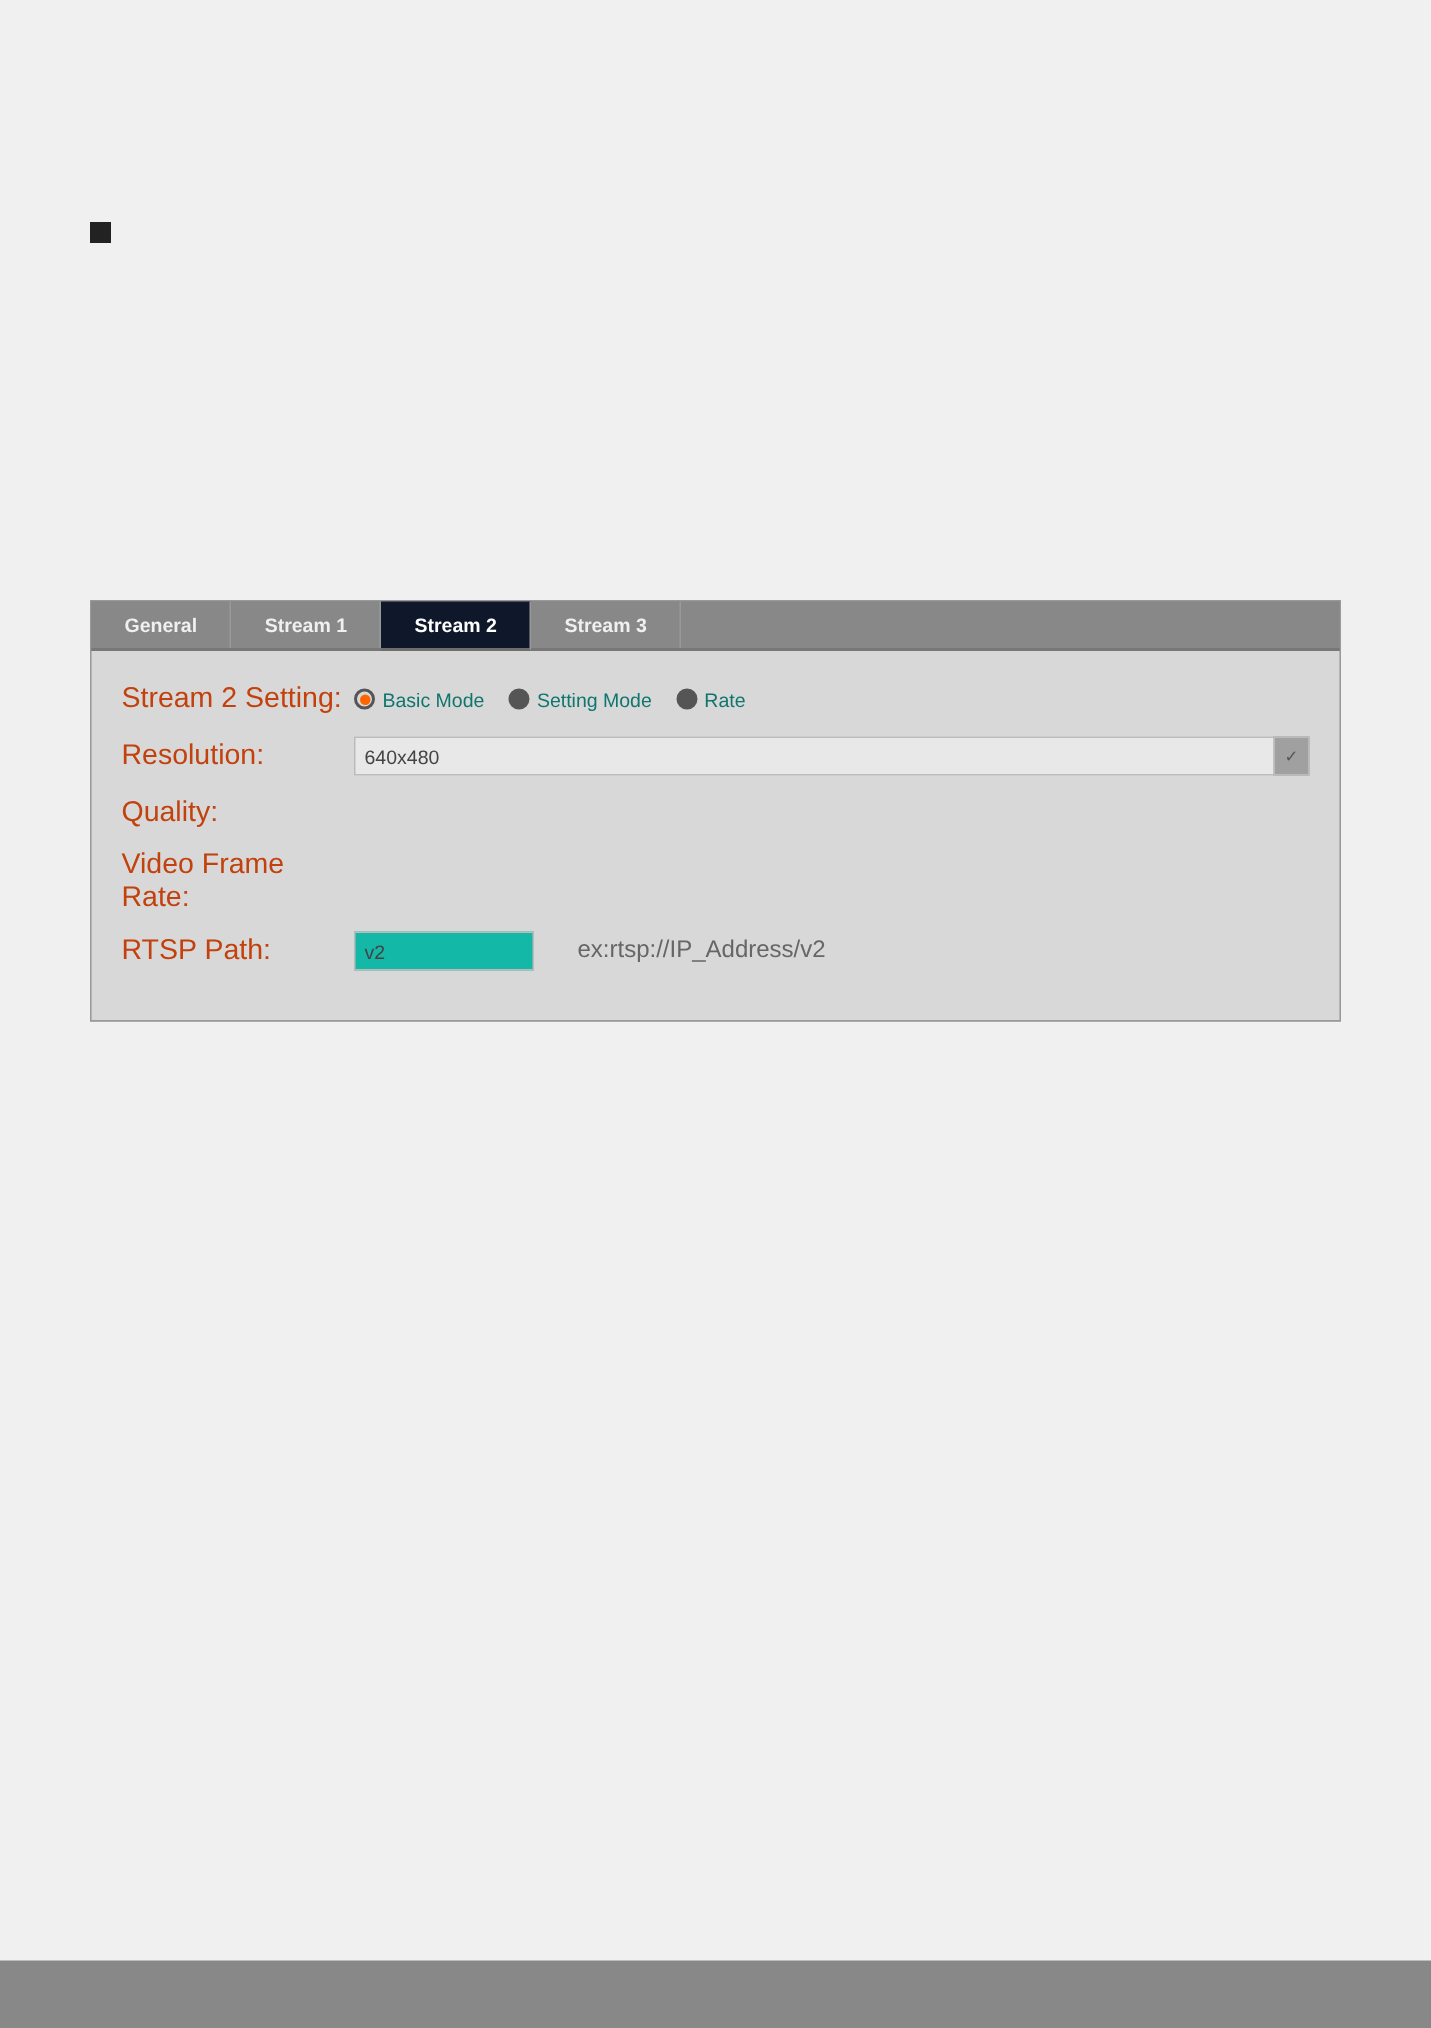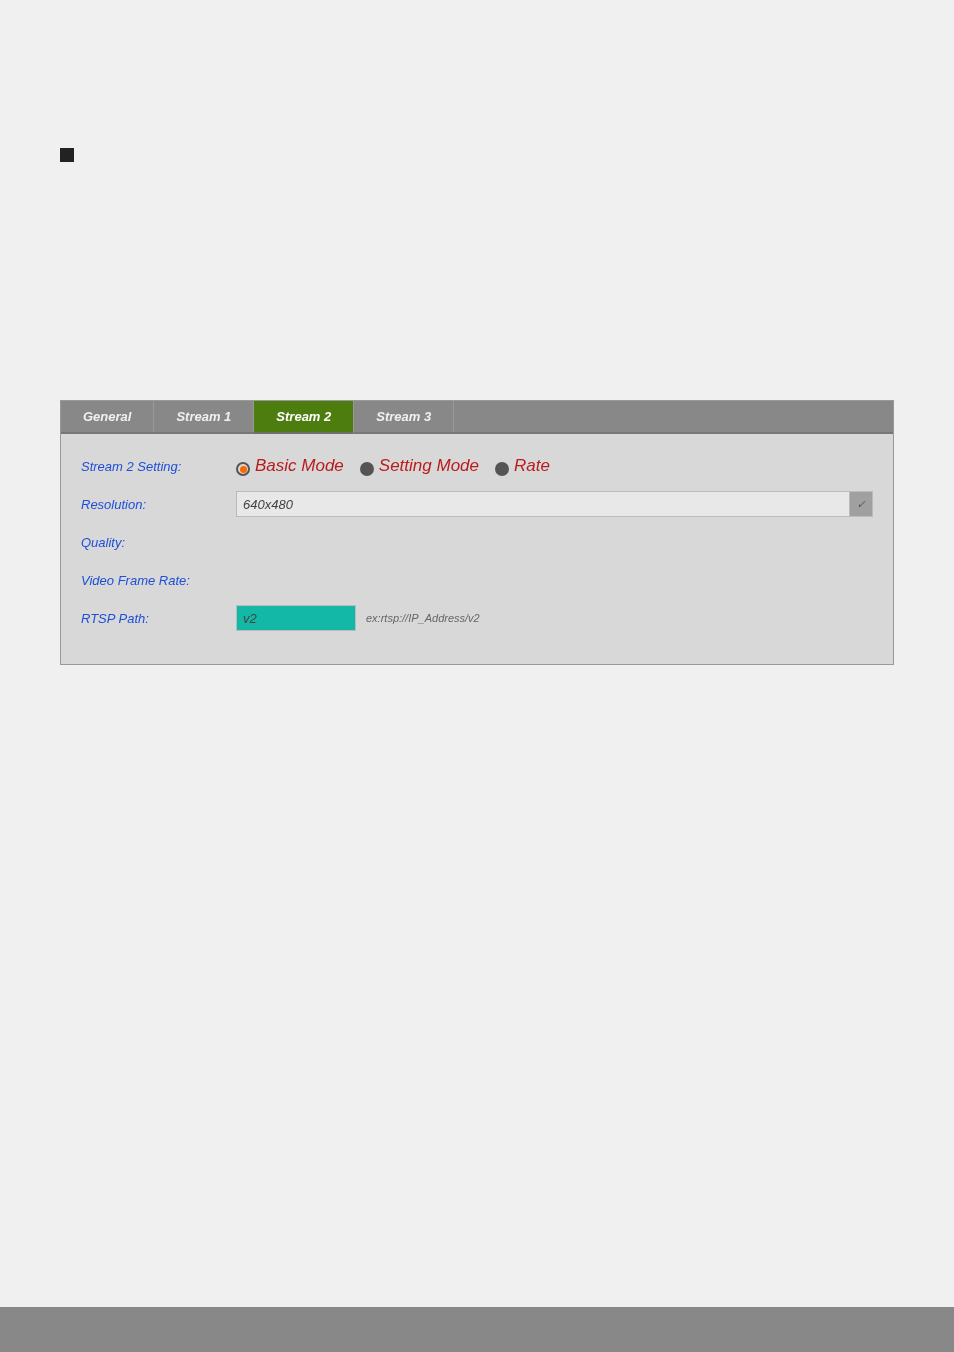--- a/index.html
+++ b/index.html
@@ -1,15 +1,15 @@
 <!DOCTYPE html>
 <html><head>
   <meta charset="utf-8">
   <style>
-    * { box-sizing: border-box; margin: 0; padding: 0; font-style: italic; }
+    * { box-sizing: border-box; margin: 0; padding: 0; }
     body {
       background: #f0f0f0;
       font-family: Arial, sans-serif;
       font-size: 13px;
       color: #333;
       width: 954px;
       min-height: 1352px;
       position: relative;
     }
 
@@ -50,65 +50,65 @@
       font-size: 13px;
       font-weight: bold;
       cursor: pointer;
       background: #888;
       color: #f0f0f0;
       border-right: 1px solid #999;
       user-select: none;
     }
 
     .tab.active {
-      background: #4d7c0f;
+      background: #0f172a;
       color: #fff;
       border-bottom: 2px solid #6e6e6e;
       margin-bottom: -2px;
     }
 
     
     .content-area {
       background: #d8d8d8;
       padding: 18px 20px 22px 20px;
     }
 
     .form-row {
       display: flex;
       align-items: center;
       margin-bottom: 10px;
       min-height: 28px;
     }
 
     .form-label {
       width: 155px;
-      font-size: 13px;
-      color: #1d4ed8;
+      font-size: 19px;
+      color: #c2410c;
       flex-shrink: 0;
     }
 
     .form-control {
       flex: 1;
       display: flex;
       align-items: center;
     }
 
     
     .radio-group {
       display: flex;
       align-items: center;
       gap: 16px;
     }
 
     .radio-item {
       display: flex;
-      align-items: flex-end;
+      align-items: center;
       gap: 5px;
-      font-size: 17px;
-      color: #b91c1c;
+      font-size: 13px;
+      color: #0f766e;
     }
 
     .radio-dot {
       width: 14px;
       height: 14px;
       border-radius: 50%;
       border: 2px solid #666;
       display: flex;
       align-items: center;
       justify-content: center;
@@ -177,22 +177,23 @@
       background: #14b8a6;
       border: 1px solid #bbb;
       padding: 4px 6px;
       font-size: 13px;
       color: #444;
       height: 26px;
       margin-right: 10px;
     }
 
     .rtsp-example {
-      font-size: 11px;
+      font-size: 16px;
       color: #666;
+      margin-left: 19px;
     }
 
     
     .footer-bar {
       position: absolute;
       bottom: 0;
       left: 0;
       right: 0;
       height: 45px;
       background: #888;

